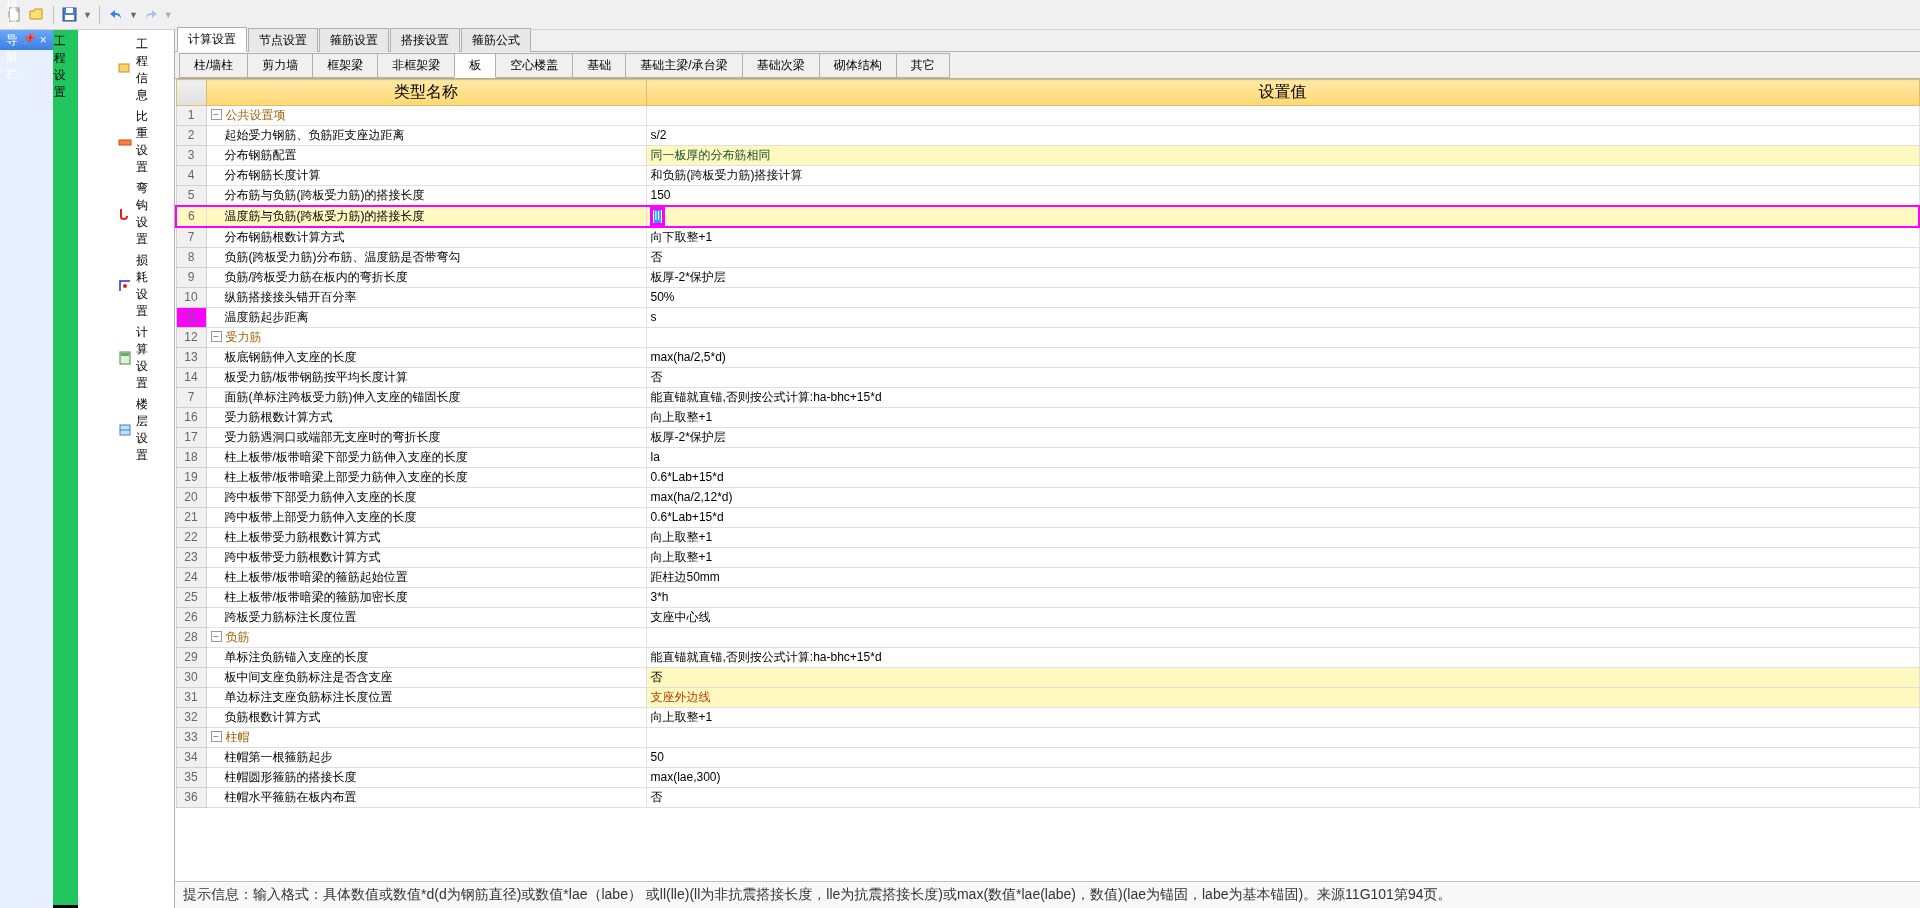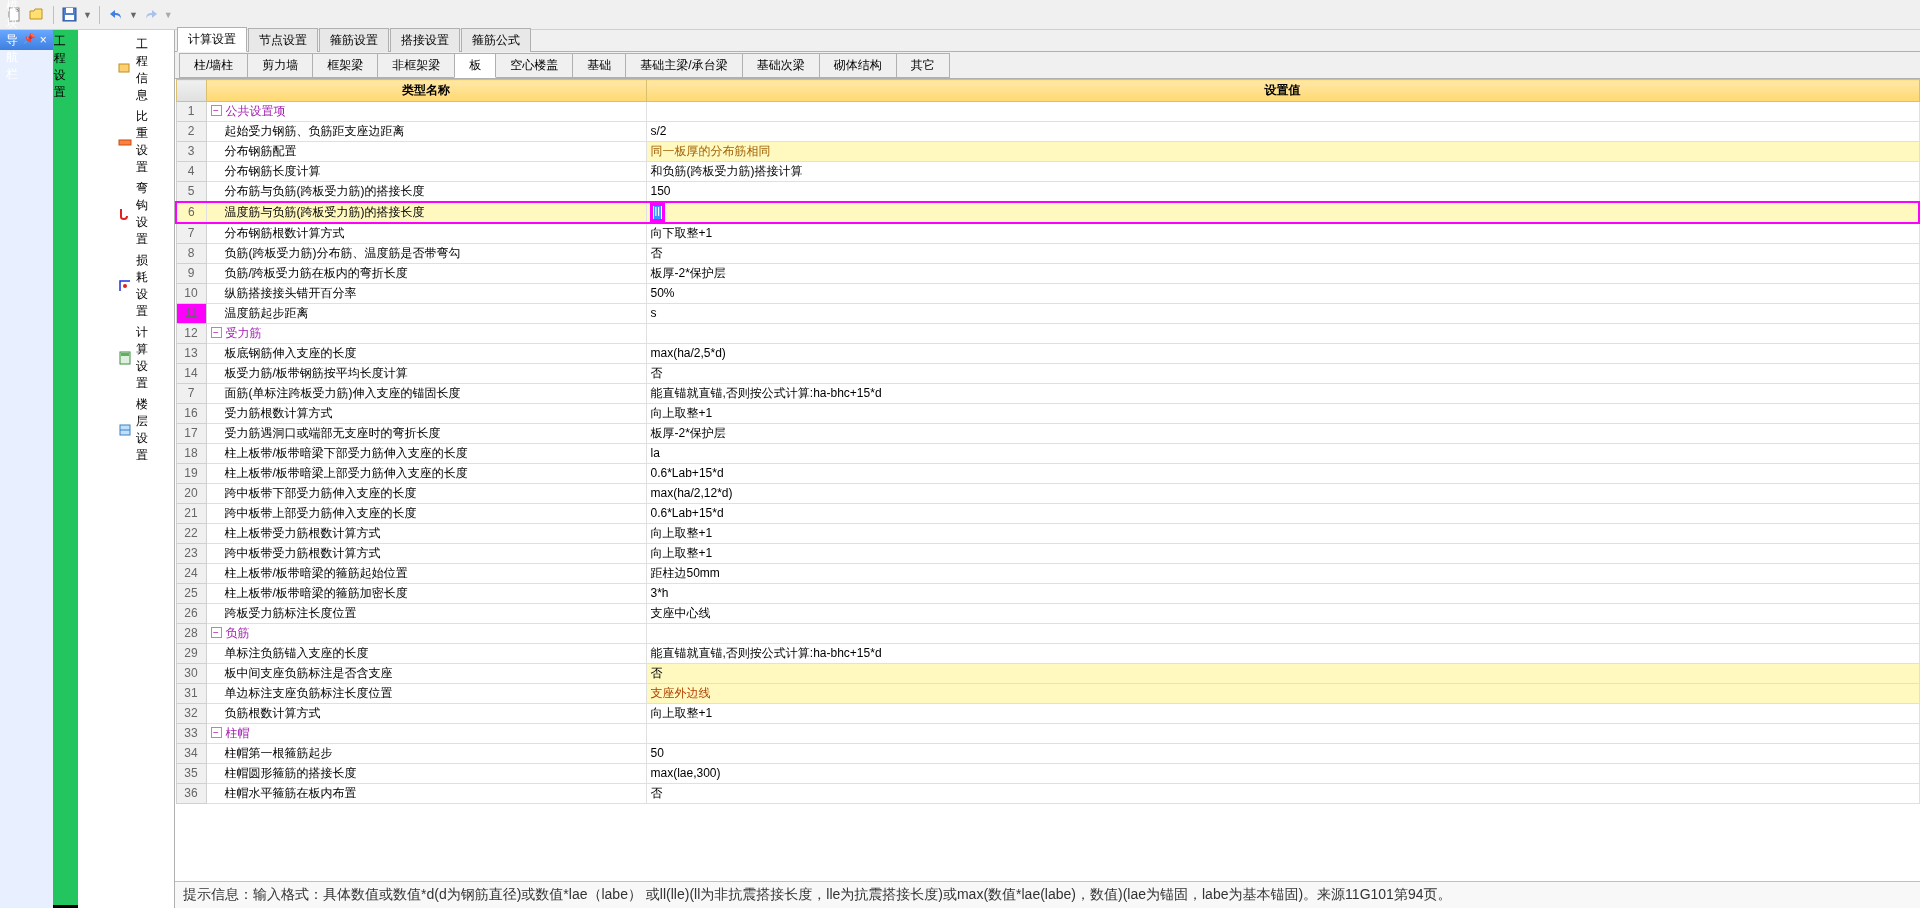--- a/index.html
+++ b/index.html
@@ -20,27 +20,27 @@
 .ni-icon { width: 14px; height: 14px; display: inline-flex; align-items: center; justify-content: center; }
 .content { flex: 1; display: flex; flex-direction: column; min-width: 0; }
 .tabs1 { display: flex; border-bottom: 1px solid #b0b0b0; background: #f0f0f0; padding-left: 2px; height: 22px; align-items: flex-end; }
 .tab1 { padding: 3px 10px; border: 1px solid #b0b0b0; border-bottom: none; margin-right: 1px; background: #e8e8e8; cursor: pointer; position: relative; top: 1px; }
 .tab1.active { background: #fff; border-bottom: 1px solid #fff; }
 .tabs2 { display: flex; background: #f0f0f0; padding: 3px 4px; gap: 0; border-bottom: 1px solid #b0b0b0; height: 27px; align-items: center; }
 .tab2 { padding: 3px 14px; border: 1px solid #b0b0b0; margin-right: -1px; background: #f0f0f0; cursor: pointer; }
 .tab2.active { background: #fff; border-bottom: 1px solid #fff; position: relative; }
 .grid-wrap { flex: 1; overflow: auto; position: relative; }
 .grid { width: 100%; border-collapse: collapse; }
-.grid thead th { background: linear-gradient(#ffe8a8,#ffd870); border: 1px solid #d8c070; padding: 2px 6px; font-weight: bold; font-size: 12px; position: sticky; top: 0; }
+.grid thead th { background: linear-gradient(#ffe8a8,#ffd870); border: 1px solid #d8c070; padding: 2px 6px; font-weight: normal; font-size: 16px; position: sticky; top: 0; }
 .grid thead th.numcol { width: 30px; background: linear-gradient(#f0f0f0,#e0e0e0); }
 .grid thead th.namecol { width: 440px; }
 .grid td { border: 1px solid #e0e0e0; padding: 1px 4px; height: 19px; line-height: 17px; }
 .grid td.rn { width: 30px; text-align: center; background: #f0f0f0; color: #666; border: 1px solid #d0d0d0; }
 .grid td.rn.mark { background: #ff00ff; }
-.grid tr.hdr td.name { color: #a21caf; background: #fff; }
+.grid tr.hdr td.name { color: #a16207; background: #fff; }
 .grid tr.hdr td.val { background: #fff; }
 .collapse { display: inline-block; width: 11px; height: 11px; border: 1px solid #999; text-align: center; line-height: 9px; font-size: 10px; margin-right: 4px; cursor: pointer; position: relative; top: -1px; }
 .indent { display: inline-block; width: 14px; }
 .grid tr.hl td.val { background: #fff9c0; }
 .grid tr.hlred td.val { background: #fff9c0; }
 .inp-sel { background: #3399ff; color: #fff; padding: 0 1px; }
 .highlight { outline: 3px solid #ff00ff; outline-offset: -2px; }
 .footer { border-top: 1px solid #c0c0c0; padding: 4px 8px; background: #f8f8f8; font-size: 14px; color: #333; }
 </style>
 </head>
@@ -185,21 +185,21 @@
                 <td class="val"></td>
               </tr>
               <tr class="">
                 <td class="rn">2</td>
                 <td class="name"><span class="indent"></span>起始受力钢筋、负筋距支座边距离</td>
                 <td class="val">s/2</td>
               </tr>
               <tr class=" hl">
                 <td class="rn">3</td>
                 <td class="name"><span class="indent"></span>分布钢筋配置</td>
-                <td class="val" style="background:#fff9c0;color:#a16207">同一板厚的分布筋相同</td>
+                <td class="val" style="background:#fff9c0;color:#14532d">同一板厚的分布筋相同</td>
               </tr>
               <tr class="">
                 <td class="rn">4</td>
                 <td class="name"><span class="indent"></span>分布钢筋长度计算</td>
                 <td class="val">和负筋(跨板受力筋)搭接计算</td>
               </tr>
               <tr class="">
                 <td class="rn">5</td>
                 <td class="name"><span class="indent"></span>分布筋与负筋(跨板受力筋)的搭接长度</td>
                 <td class="val">150</td>

